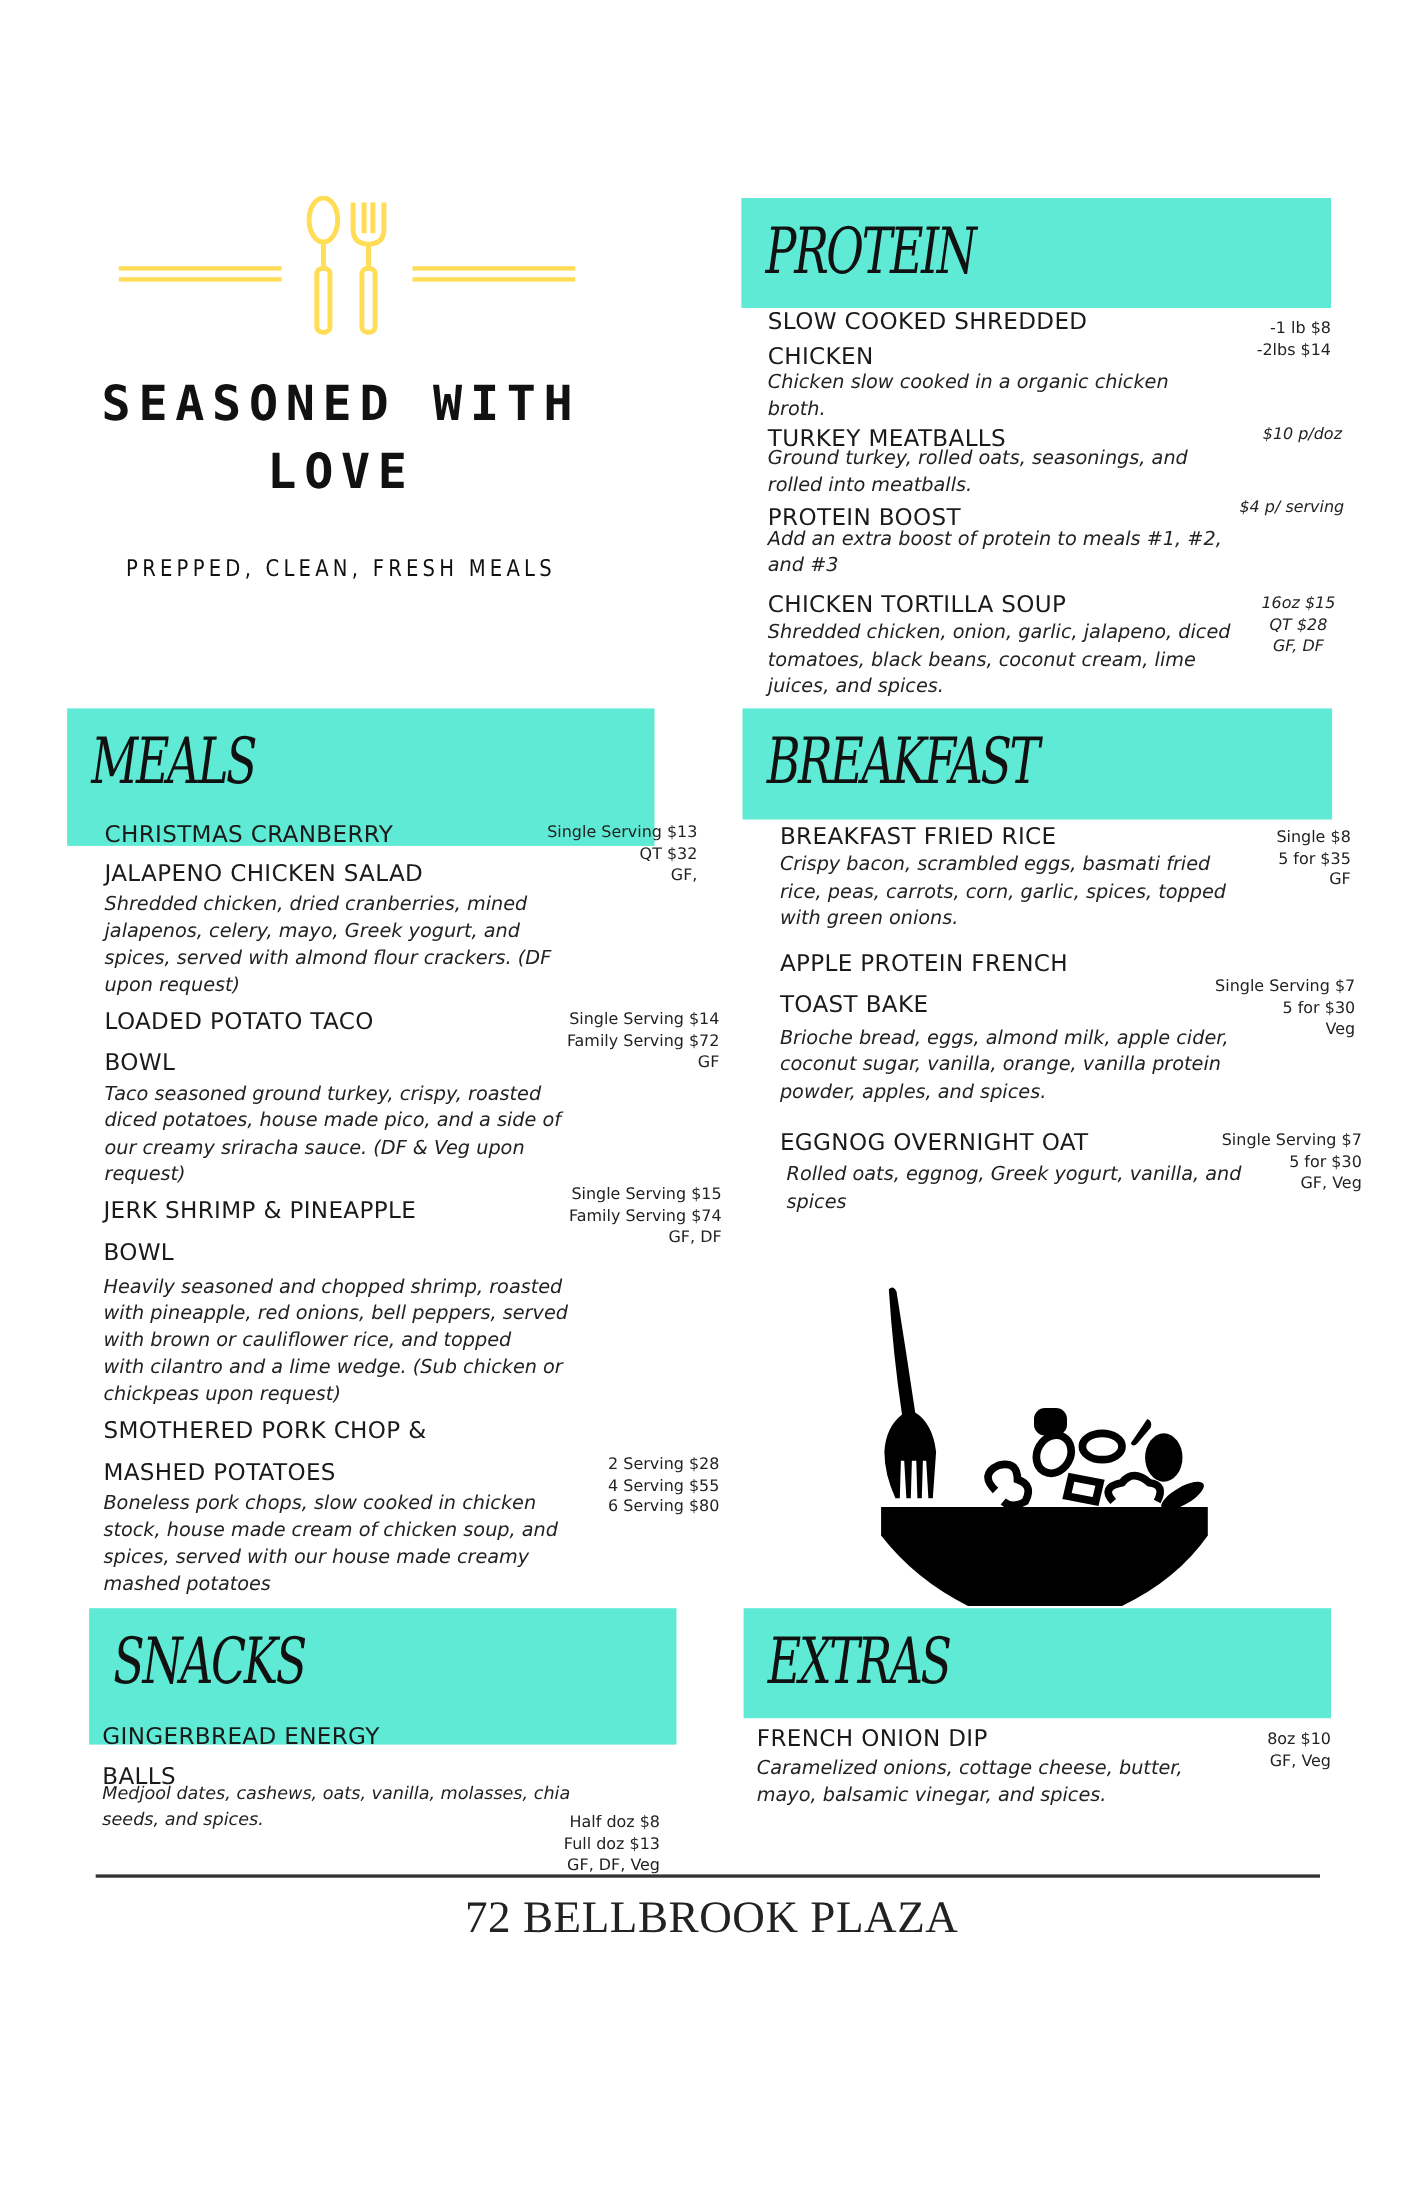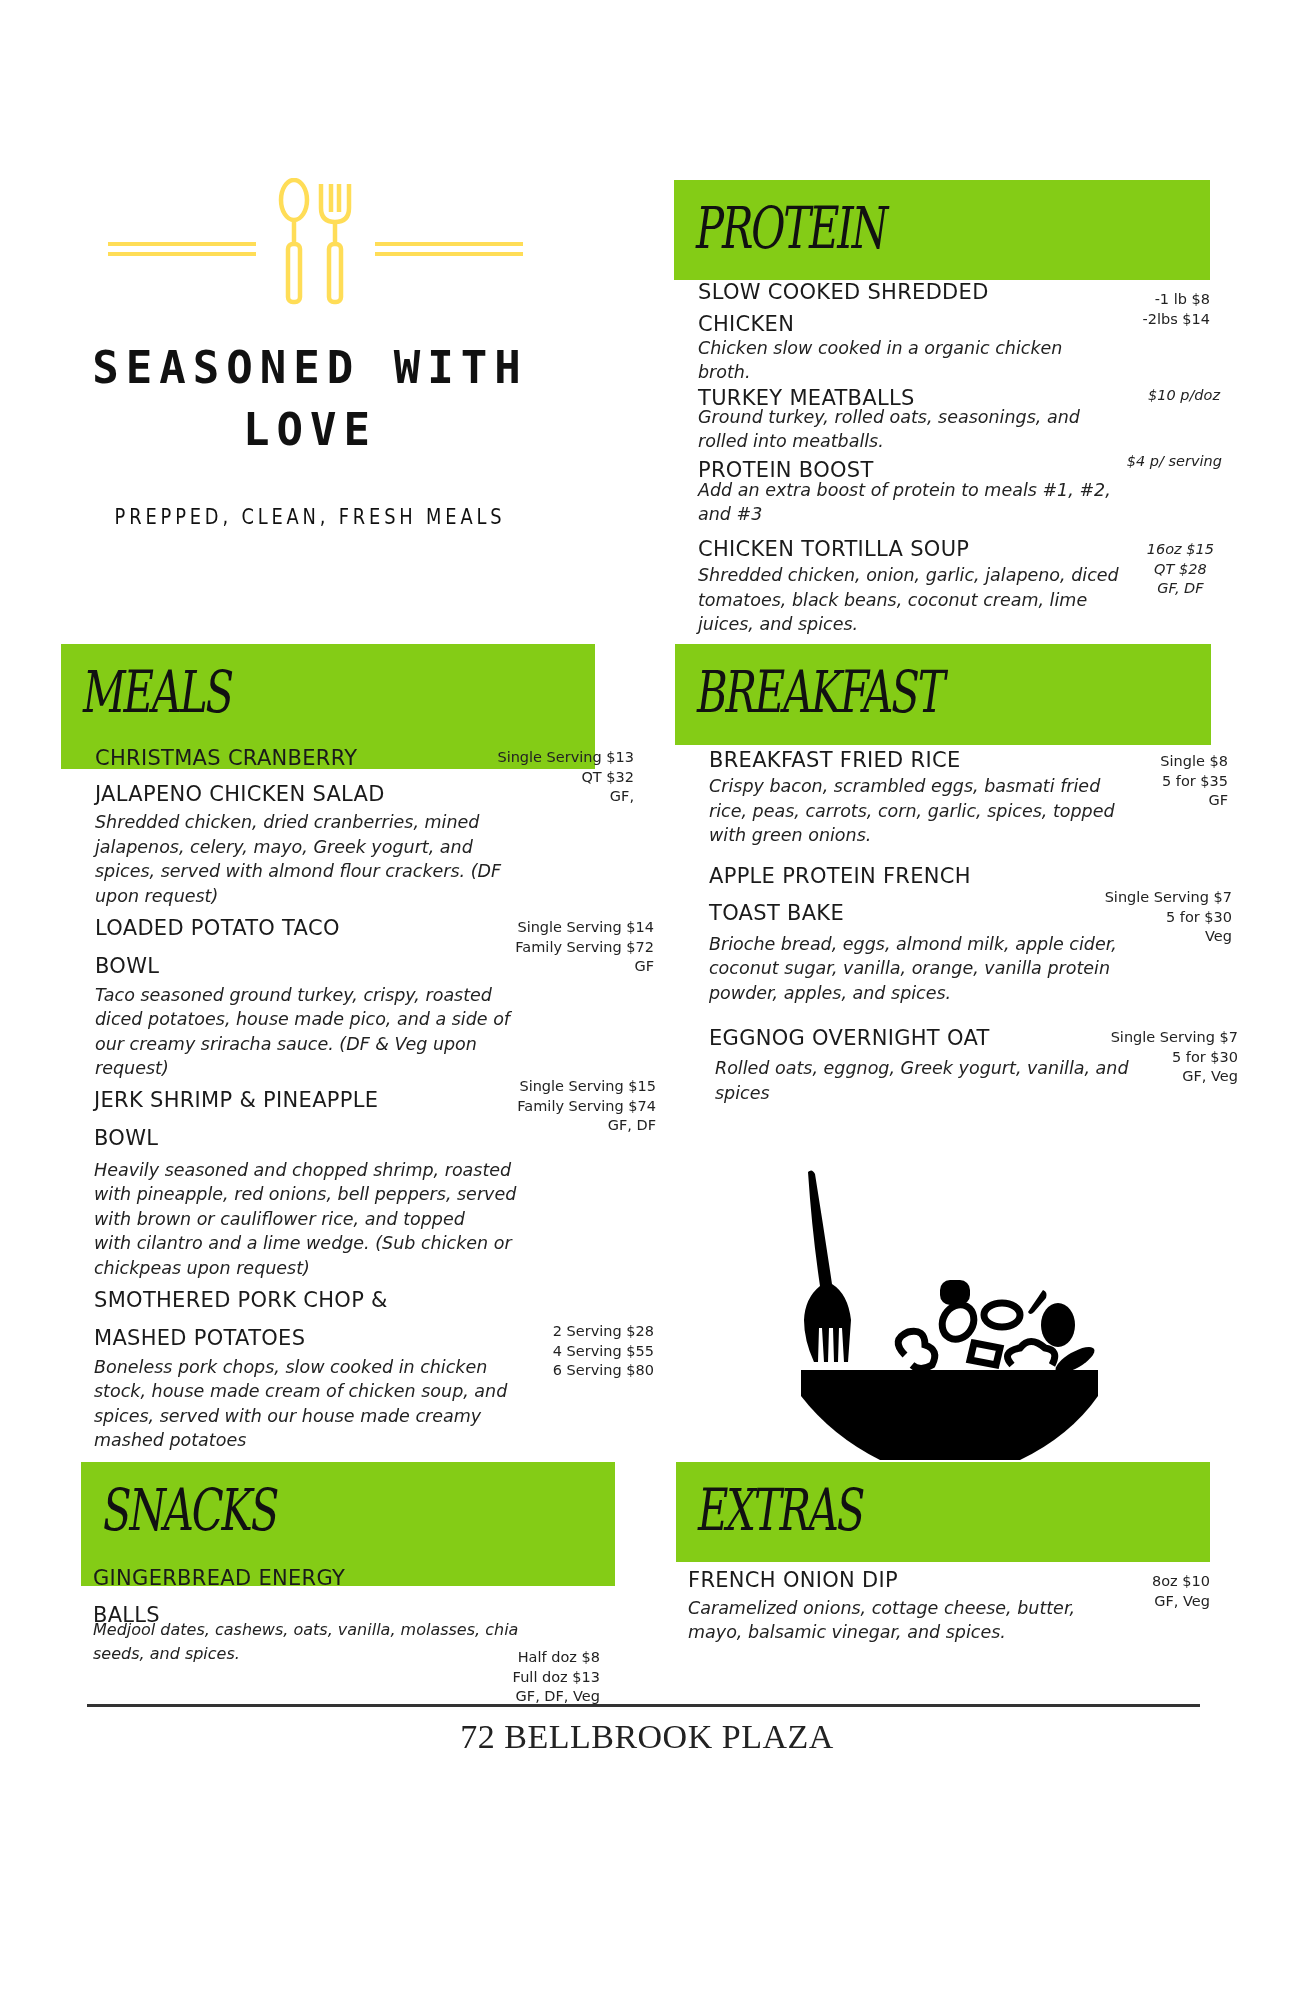--- a/index.html
+++ b/index.html
@@ -1,37 +1,37 @@
 <!DOCTYPE html>
 <html><head>
 <meta charset="utf-8">
 <style>
   html, body { margin:0; padding:0; background:#ffffff; }
   body { width:1294px; height:2000px; position:relative; overflow:hidden;
          font-family:"DejaVu Sans", sans-serif; color:#1a1a1a; }
   .abs { position:absolute; }
-  .band { position:absolute; background:#84cc16;text-decoration:underline; }
+  .band { position:absolute; background:#5eead4;text-decoration:underline; }
   .band-title { position:absolute; left:22px; top:12px; font-family:"DejaVu Serif", serif;
                 font-style:italic; font-size:58px; letter-spacing:-3px; color:#111;
                 transform:scaleX(0.72); transform-origin:left top; line-height:72px; font-weight:normal; }
   .item-name { position:absolute; font-size:21px; line-height:37px; letter-spacing:0.3px; color:#1a1a1a;
                font-family:"DejaVu Sans", sans-serif; font-weight:normal; }
   .item-desc { position:absolute; font-size:17.5px; line-height:24.5px; font-style:italic; color:#222;
                font-family:"DejaVu Sans", sans-serif; }
   .item-price { position:absolute; font-size:14.5px; line-height:19.5px; text-align:right; color:#222;
                 font-family:"DejaVu Sans", sans-serif; white-space:pre-line; }
   .item-price.ital { font-style:italic; }
   .logo-line2 { position:absolute; height:4px; background:#FFDD57; }
   .brand-title { position:absolute; left:80px; width:460px; text-align:center; font-family:"DejaVu Sans Mono", monospace;
                  font-size:44px; line-height:56px; letter-spacing:7px; font-weight:bold; color:#111; }
   .tagline { position:absolute; left:80px; width:460px; text-align:center; font-family:"DejaVu Sans", sans-serif;
              font-size:21px; letter-spacing:4.5px; color:#111; transform:scaleX(0.85); transform-origin:center; }
   .footer-rule { position:absolute; left:87px; width:1113px; height:3px; background:#333; top:1704px; }
   .address { position:absolute; left:0; width:1294px; top:1718px; text-align:center;
-             font-family:"Liberation Serif", serif; font-size:34px; letter-spacing:0.5px; color:#222; }
+             font-family:"Liberation Serif", serif; font-size:41px; letter-spacing:0.5px; color:#222; }
 </style>
 </head>
 <body>
 
 <div>
   <div class="logo-line2" style="left:108px;top:242px;width:148px;"></div>
   <div class="logo-line2" style="left:108px;top:252px;width:148px;"></div>
   <div class="logo-line2" style="left:375px;top:242px;width:148px;"></div>
   <div class="logo-line2" style="left:375px;top:252px;width:148px;"></div>
   <svg class="abs" style="left:276px;top:178px;" width="80" height="130" viewBox="0 0 80 130">

